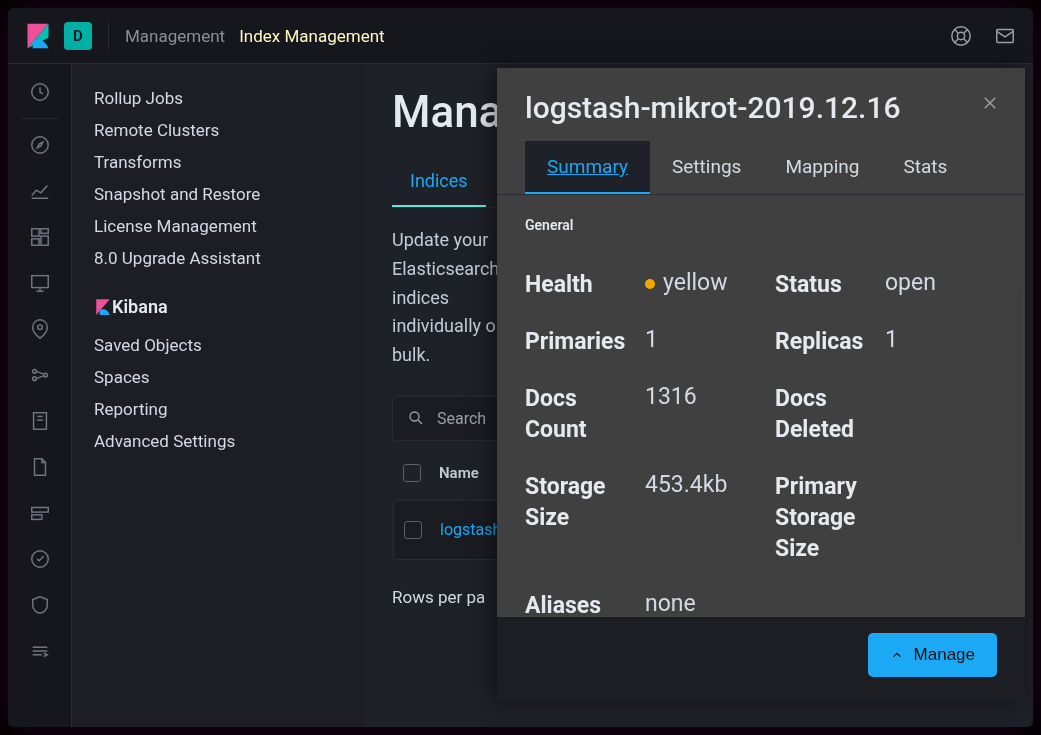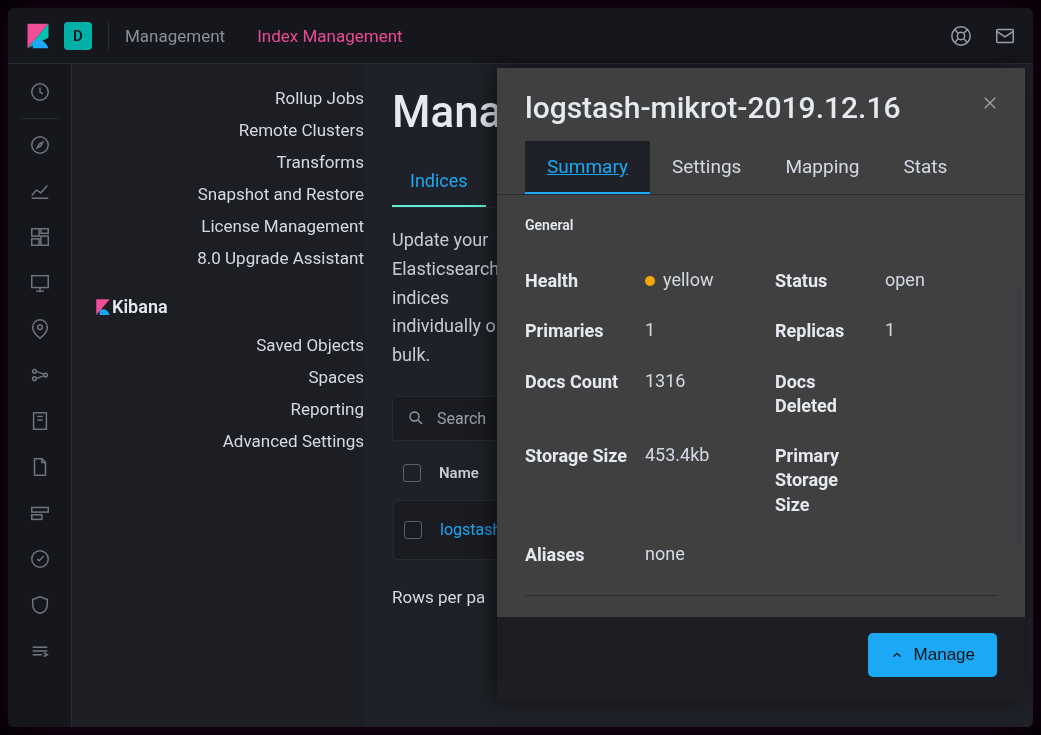--- a/index.html
+++ b/index.html
@@ -48,25 +48,25 @@
   font-size: 15px;
 }
 .divider-v {
   width: 1px; height: 28px;
   background: #2a2c33;
   margin: 0 4px;
 }
 .breadcrumbs {
   display: flex;
   align-items: center;
-  gap: 20px;
+  gap: 14px;
   font-size: 17px;
 }
 .breadcrumbs .bc-item { color: #8a8f99; }
-.breadcrumbs .bc-current { color: #ec4899; margin-left: 12px; }
+.breadcrumbs .bc-current { color: #fef9c3; }
 .topbar-right {
   margin-left: auto;
   display: flex;
   gap: 20px;
   align-items: center;
 }
 .icon-btn {
   width: 24px; height: 24px;
   color: #9aa0aa;
   display: flex;
@@ -110,21 +110,20 @@
   width: 292px;
   background: #1c1e24;
   padding: 18px 0 18px 22px;
   overflow-y: auto;
   font-size: 17px;
 }
 .sidebar .nav-item {
   padding: 6px 0;
   color: #d4dae5;
   cursor: pointer;
-  text-align: right;
 }
 .sidebar .section {
   display: flex;
   align-items: center;
   padding: 22px 0 12px 0;
   color: #e5e9f0;
   font-weight: 600;
   font-size: 18px;
 }
 .mini-logo {
@@ -280,21 +279,21 @@
   font-size: 14px;
   color: #e5e9f0;
   font-weight: 600;
   margin-bottom: 18px;
 }
 .grid {
   display: grid;
   grid-template-columns: 110px 120px 100px 96px;
   row-gap: 26px;
   column-gap: 10px;
-  font-size: 18px;
+  font-size: 23px;
   align-items: start;
   margin-top: 36px;
 }
 .grid .label { font-weight: 700; color: #e5e9f0; line-height: 1.35; }
 .grid .value { color: #d4dae5; }
 .health-dot {
   width: 10px; height: 10px;
   border-radius: 50%;
   display: inline-block;
   margin-right: 8px;

